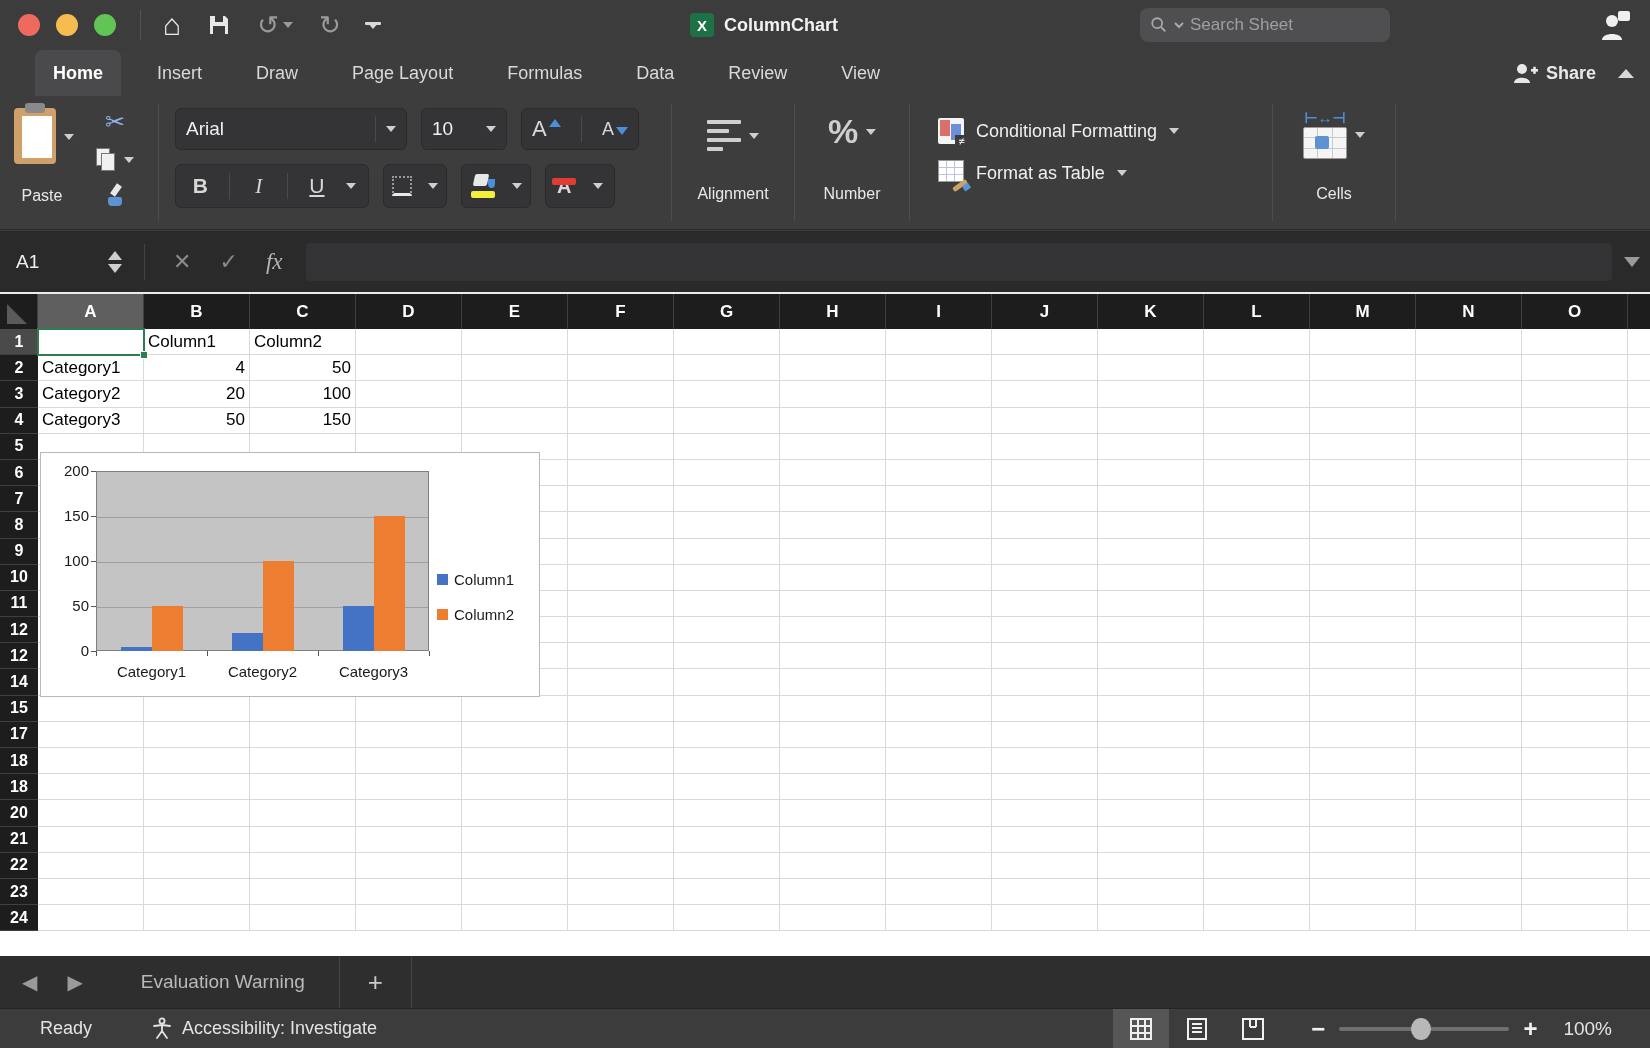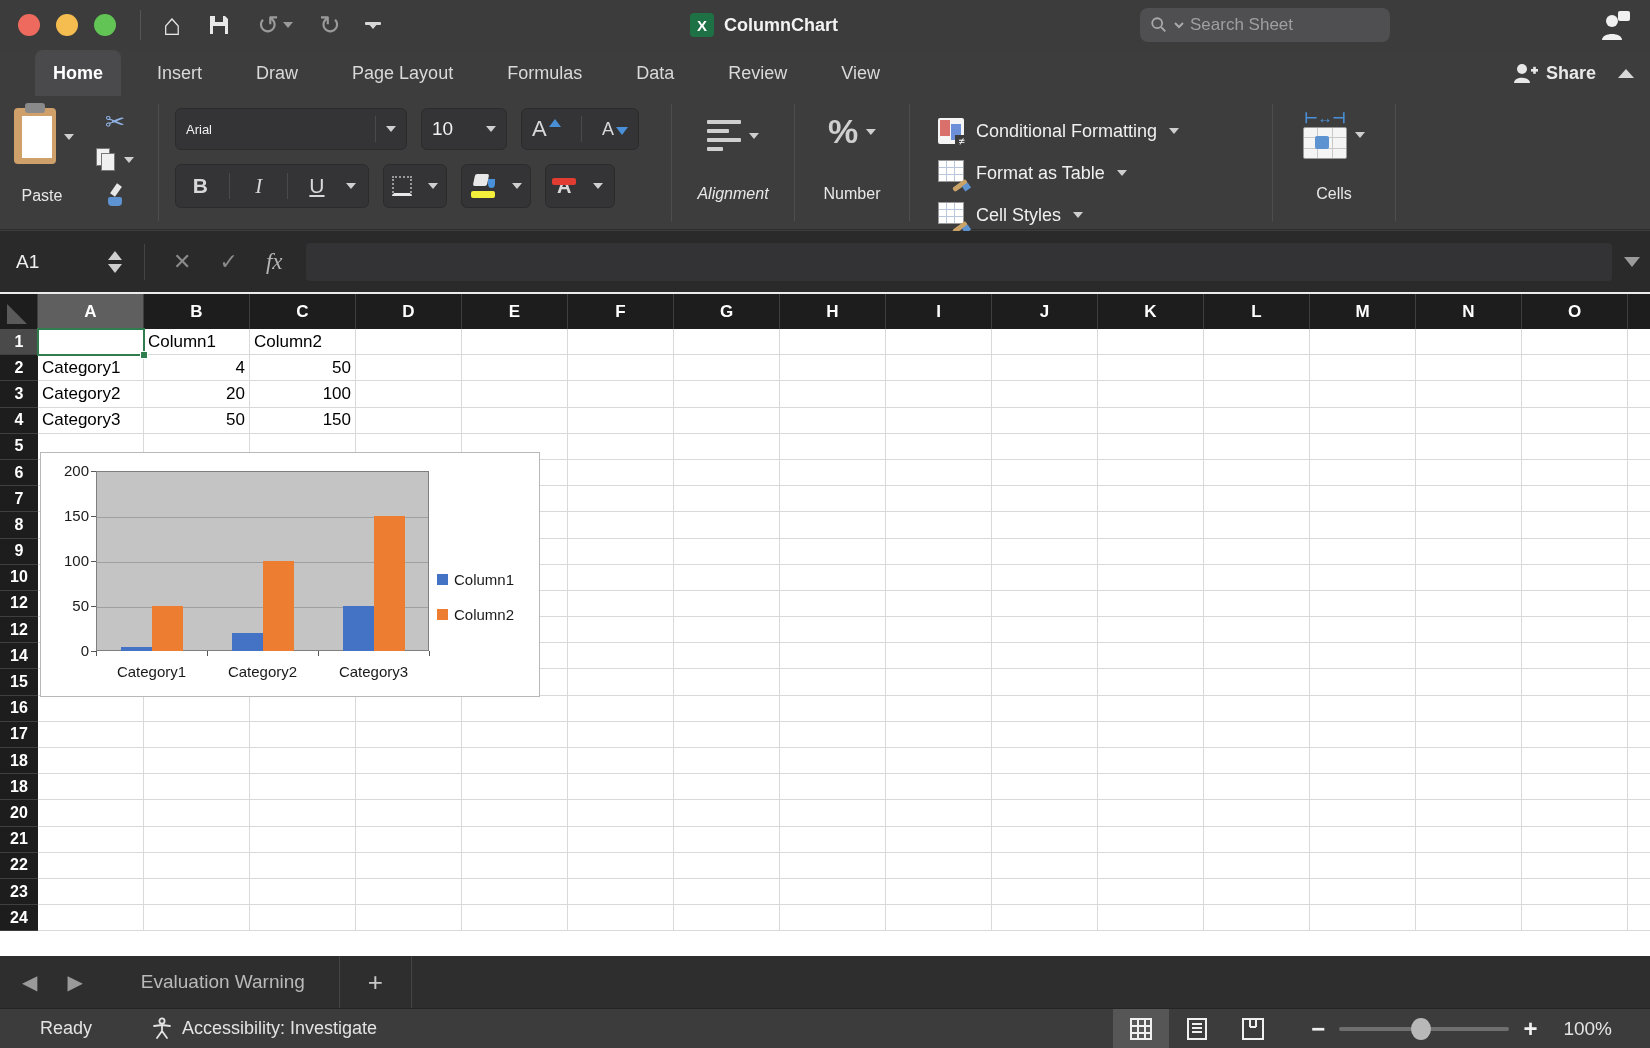--- a/index.html
+++ b/index.html
@@ -55,21 +55,21 @@
   .copyic { position:relative; width:20px; height:24px; }
   .copyic .p1,.copyic .p2 { position:absolute; width:14px; height:18px; background:#f0f0f0; border:1px solid #777; }
   .copyic .p1{ left:0; top:0; } .copyic .p2{ left:5px; top:5px; }
   .brush { width:22px; height:22px; position:relative; }
   .brush .handle{ position:absolute; left:9px; top:0; width:6px; height:12px; background:#e8e8e8; transform:rotate(35deg); }
   .brush .tip{ position:absolute; left:4px; bottom:0; width:14px; height:9px; background:#5d93d1; border-radius:2px 2px 4px 4px; }
 
   
   .g-font { width:512px; padding:12px 10px 0 16px; }
   .frow { display:flex; gap:14px; margin-bottom:14px; }
-  .sel-font { width:232px; height:42px; padding:0 10px; justify-content:space-between; color:#f0f0f0; font-size:13px; }
+  .sel-font { width:232px; height:42px; padding:0 10px; justify-content:space-between; color:#f0f0f0; font-size:19px; }
   .sel-font .vline,{ }
   .vline { width:1px; height:26px; background:#4a4a4a; }
   .sel-size { width:86px; height:42px; padding:0 10px; justify-content:space-between; color:#f0f0f0; font-size:19px; }
   .pill-aa { width:118px; height:42px; justify-content:space-around; }
   .aa { color:#d8d8d8; font-size:22px; display:flex; align-items:flex-start; gap:2px; }
   .aa.small{ font-size:18px; }
   .tri-up{ width:0;height:0;border-left:6px solid transparent;border-right:6px solid transparent;border-bottom:8px solid #4a90d9; margin-top:3px;}
   .tri-dn{ width:0;height:0;border-left:6px solid transparent;border-right:6px solid transparent;border-top:8px solid #4a90d9; margin-top:8px;}
   .pill-biu { width:194px; height:44px; justify-content:space-around; }
   .biu { color:#d8d8d8; font-size:21px; width:40px; text-align:center; }
@@ -80,21 +80,21 @@
   .fillic { width:24px; height:24px; position:relative; }
   .fillic .bucket{ position:absolute; left:3px; top:0; width:14px; height:12px; background:#e8e8e8; transform:skewX(-12deg); border-radius:2px; }
   .fillic .drip{ position:absolute; right:0; top:5px; width:7px; height:9px; background:#4a90d9; border-radius:0 0 50% 50%; }
   .fillic .bar{ position:absolute; left:0; bottom:0; width:24px; height:7px; background:#f3ef3a; border-radius:2px; }
   .pill-fc { width:70px; height:44px; justify-content:space-around; }
   .fcic { display:flex; flex-direction:column; align-items:center; }
   .fcic .a{ color:#d8d8d8; font-size:20px; font-weight:bold; line-height:1; }
   .fcic .bar{ width:24px; height:7px; background:#e03c31; border-radius:2px; margin-top:2px; }
 
   
-  .g-align { width:122px;font-style:italic; }
+  .g-align { width:122px; }
   .alignwrap { position:absolute; left:50%; transform:translateX(-50%); top:24px; display:flex; align-items:center; gap:8px; }
   .alines { display:flex; flex-direction:column; gap:5px; }
   .alines div { height:4px; background:#cfcfcf; border-radius:1px; }
   .g-num { width:114px; }
   .pct { color:#cfcfcf; font-size:34px; font-weight:600; }
 
   
   .g-styles { width:362px; padding:14px 0 0 28px; }
   .stylerow { display:flex; align-items:center; gap:12px; height:42px; color:#f0f0f0; font-size:18px; }
   .cf-ic { width:26px; height:26px; position:relative; background:#f5f5f5; border-radius:2px; }
@@ -372,29 +372,20 @@
       </div>
       <div class="stylerow">
         <div class="tbl-ic">
           <div class="grid"></div>
           <div class="brushd"></div>
           <div class="brushtip"></div>
         </div>
         <span>Format as Table</span>
         <span class="dd"></span>
       </div>
-      <div class="stylerow">
-        <div class="tbl-ic">
-          <div class="grid"></div>
-          <div class="brushd"></div>
-          <div class="brushtip"></div>
-        </div>
-        <span>Cell Styles</span>
-        <span class="dd"></span>
-      </div>
     </div>
   <div class="rdiv"></div>
 
   <div class="rgroup g-cells">
     <div class="cellswrap">
       <div class="cells-ic">
         <div class="arrow">⊢↔⊣</div>
         <div class="tbl">
             <div class="blue"></div>
           </div>
@@ -630,20 +621,39 @@
         <div class="cell"></div>
         <div class="cell"></div>
         <div class="cell"></div>
         <div class="cell"></div>
         <div class="cell"></div>
         <div class="cell"></div>
         <div class="cell"></div>
         <div class="cell fill"></div>
       </div>
       <div class="grow">
+        <div class="rowh">11</div>
+        <div class="cell"></div>
+        <div class="cell"></div>
+        <div class="cell"></div>
+        <div class="cell"></div>
+        <div class="cell"></div>
+        <div class="cell"></div>
+        <div class="cell"></div>
+        <div class="cell"></div>
+        <div class="cell"></div>
+        <div class="cell"></div>
+        <div class="cell"></div>
+        <div class="cell"></div>
+        <div class="cell"></div>
+        <div class="cell"></div>
+        <div class="cell"></div>
+        <div class="cell fill"></div>
+      </div>
+      <div class="grow">
         <div class="rowh">12</div>
         <div class="cell"></div>
         <div class="cell"></div>
         <div class="cell"></div>
         <div class="cell"></div>
         <div class="cell"></div>
         <div class="cell"></div>
         <div class="cell"></div>
         <div class="cell"></div>
         <div class="cell"></div>
@@ -688,39 +698,20 @@
         <div class="cell"></div>
         <div class="cell"></div>
         <div class="cell"></div>
         <div class="cell"></div>
         <div class="cell"></div>
         <div class="cell"></div>
         <div class="cell fill"></div>
       </div>
       <div class="grow">
         <div class="rowh">15</div>
-        <div class="cell"></div>
-        <div class="cell"></div>
-        <div class="cell"></div>
-        <div class="cell"></div>
-        <div class="cell"></div>
-        <div class="cell"></div>
-        <div class="cell"></div>
-        <div class="cell"></div>
-        <div class="cell"></div>
-        <div class="cell"></div>
-        <div class="cell"></div>
-        <div class="cell"></div>
-        <div class="cell"></div>
-        <div class="cell"></div>
-        <div class="cell"></div>
-        <div class="cell fill"></div>
-      </div>
-      <div class="grow">
-        <div class="rowh">16</div>
         <div class="cell"></div>
         <div class="cell"></div>
         <div class="cell"></div>
         <div class="cell"></div>
         <div class="cell"></div>
         <div class="cell"></div>
         <div class="cell"></div>
         <div class="cell"></div>
         <div class="cell"></div>
         <div class="cell"></div>

